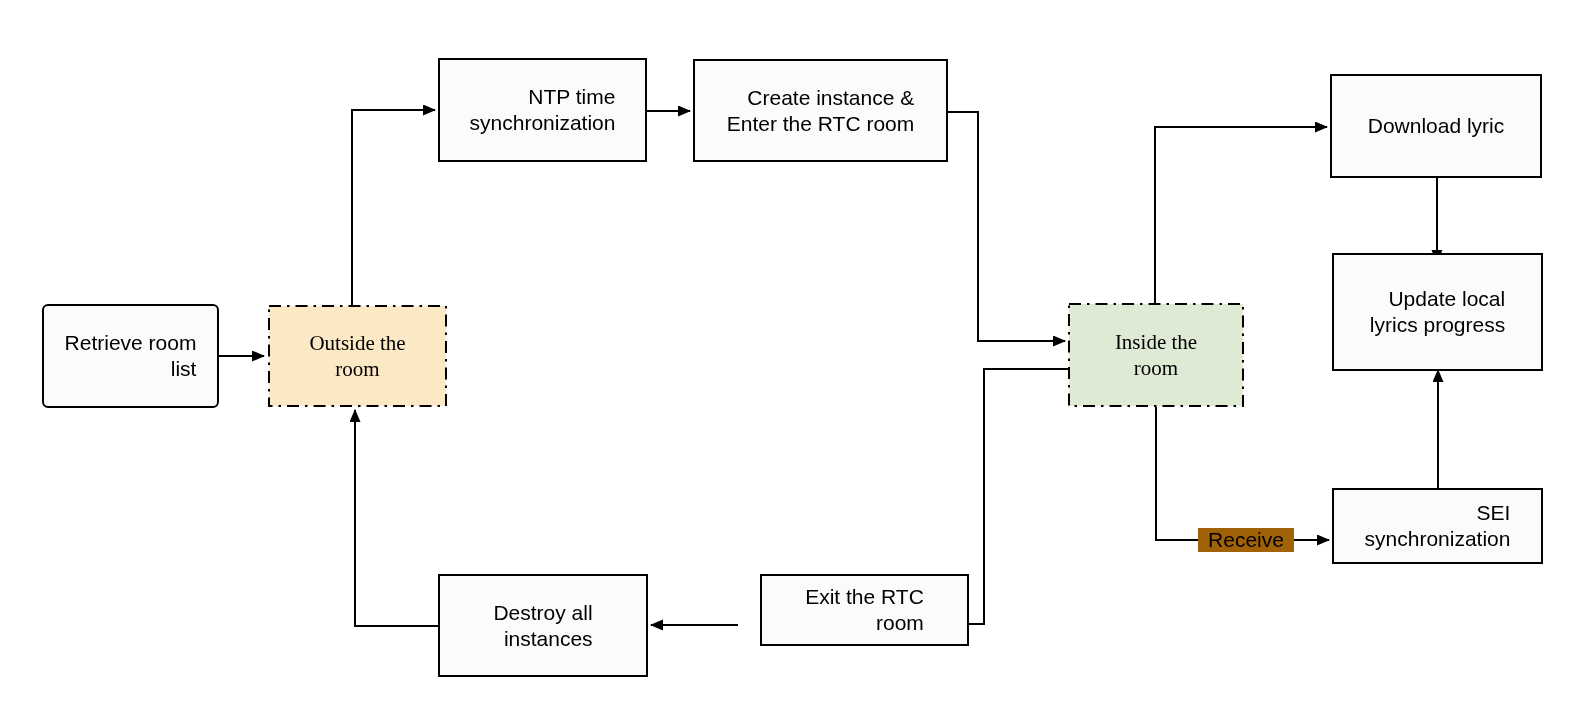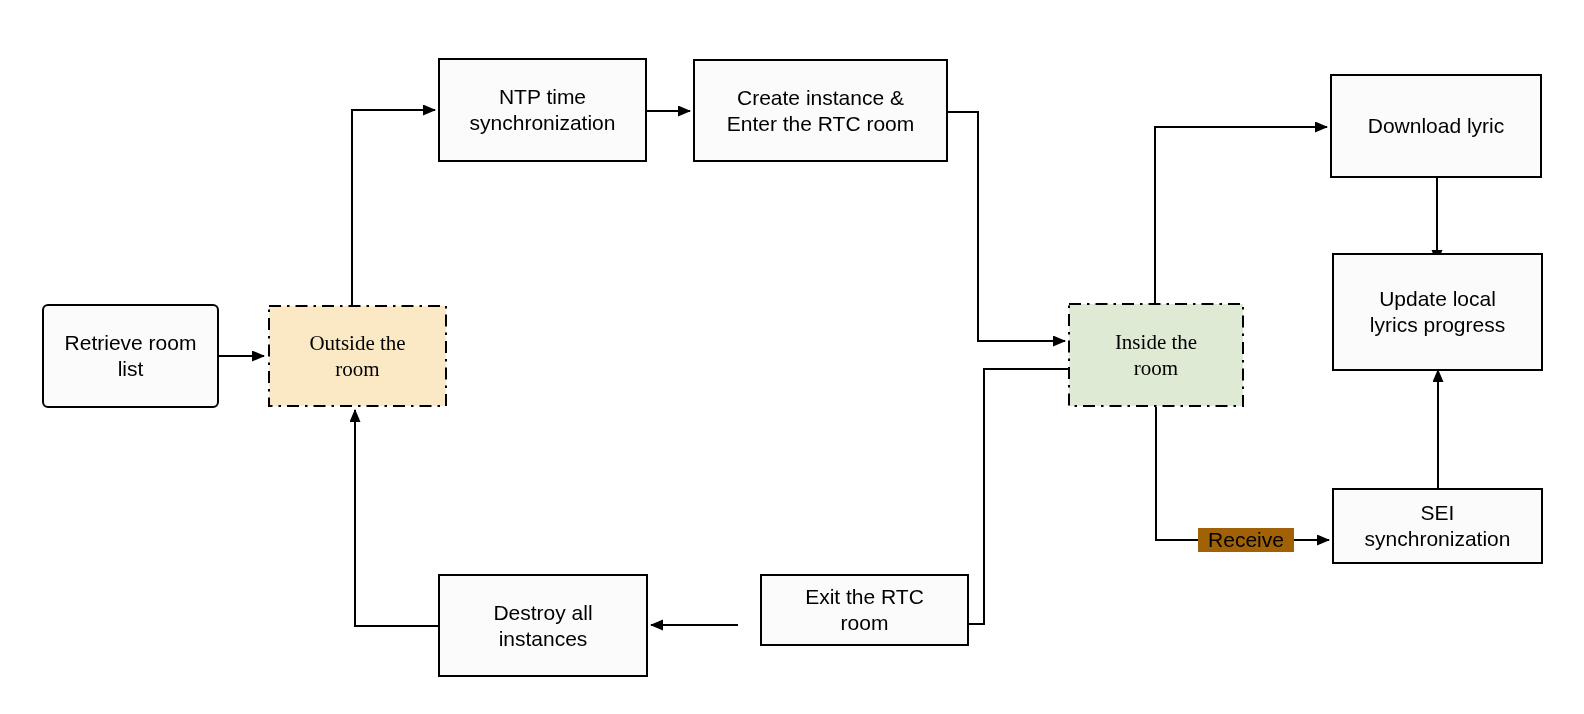--- a/index.html
+++ b/index.html
@@ -17,21 +17,21 @@
     z-index: 1;
   }
   .node {
     position: absolute;
     box-sizing: border-box;
     background: #fbfbfb;
     border: 2px solid #000000;
     display: flex;
     align-items: center;
     justify-content: center;
-    text-align: center;
+    text-align: right;
     font-size: 21px;
     line-height: 26px;
     color: #000000;
     white-space: pre-line;
     z-index: 2;
   }
   .state-label {
     position: absolute;
     box-sizing: border-box;
     background: transparent;

